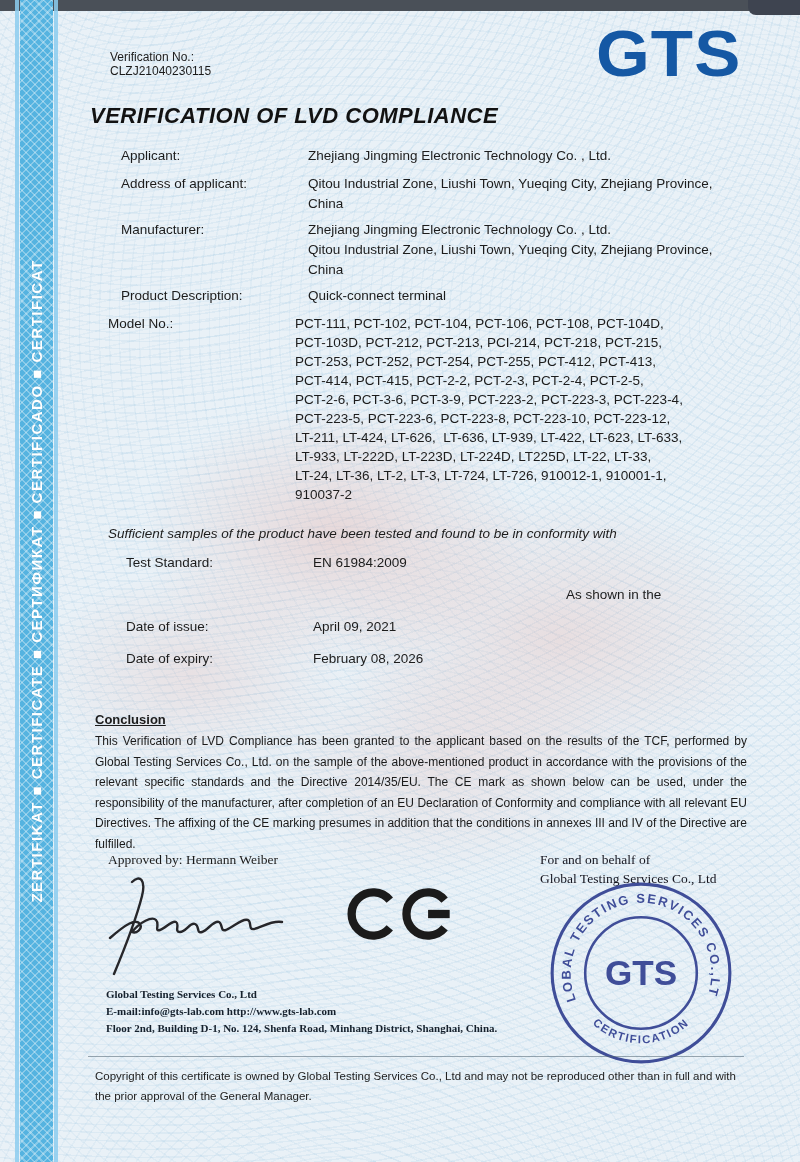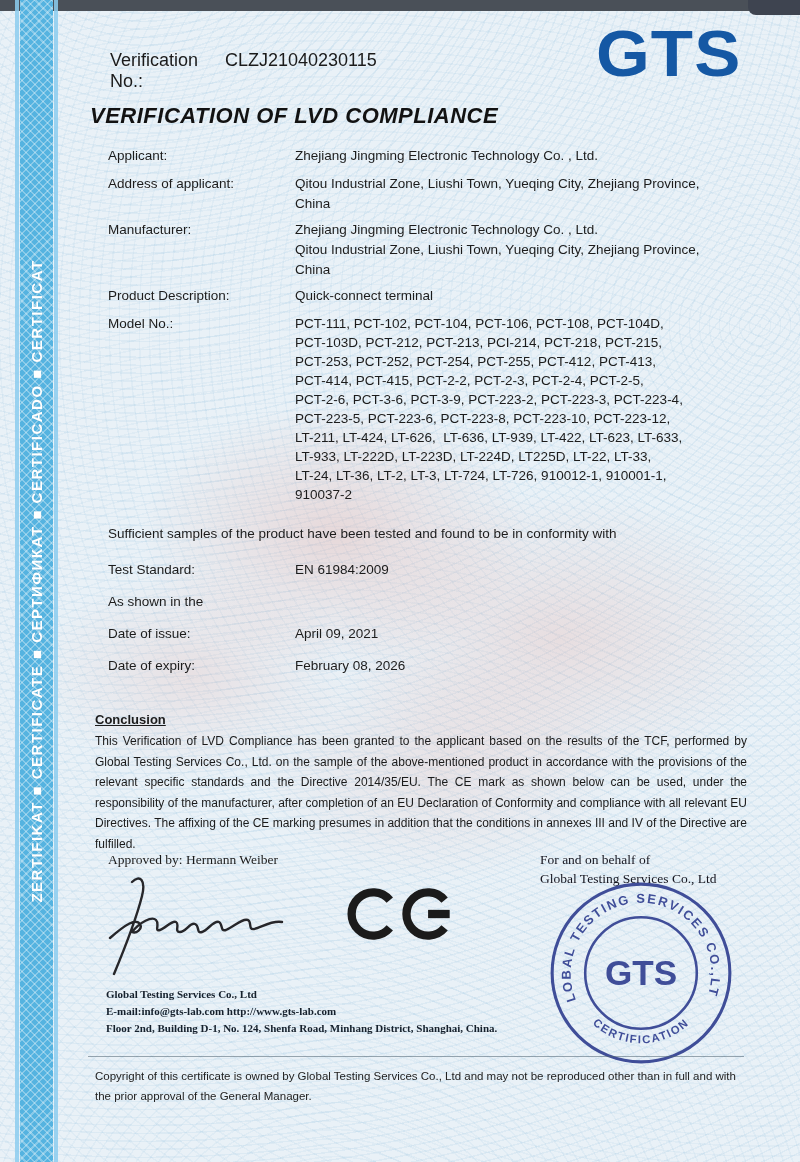--- a/index.html
+++ b/index.html
@@ -38,46 +38,46 @@
     background-color:#55b3e0;
     background-image:
       repeating-linear-gradient(45deg, rgba(255,255,255,0.30) 0 1.5px, transparent 1.5px 6px),
       repeating-linear-gradient(-45deg, rgba(255,255,255,0.30) 0 1.5px, transparent 1.5px 6px);
     display:flex;align-items:center;justify-content:center;
     color:#ffffff;font-weight:bold;font-size:15px;letter-spacing:1.5px;
     text-shadow:0 0 1px rgba(0,60,90,0.25);
     white-space:nowrap;
   }
 
-  .verif-row{left:110px;top:50px;display:flex;font-size:18px;color:#1b1b1b;}
+  .verif-row{left:110px;top:50px;display:flex;font-size:12px;color:#1b1b1b;flex-direction:column;}
   .verif-row .lbl{width:115px;}
   .verif-row .val{font-weight:normal;}
 
   .gts-logo{
     left:596px;top:22px;font-size:64px;font-weight:900;color:#1558a4;
     letter-spacing:1px;transform:scaleX(1.08);transform-origin:left top;
     font-family:"Liberation Sans", sans-serif;line-height:1;
   }
 
   .title{
     left:90px;top:103px;width:640px;text-align:left;
     font-size:22px;font-weight:bold;font-style:italic;color:#121212;letter-spacing:0.5px;
   }
 
   .fields{left:108px;top:146px;width:640px;font-size:13.5px;color:#1c1c1c;line-height:20px;}
-  .row{display:flex;}
+  .row{display:flex;justify-content:flex-end;}
   .row .lbl{width:187px;flex:none;}
   .row .val{flex:1;max-width:440px;}
   .row .val.wide{max-width:470px;}
   .mb8{margin-bottom:8px;} .mb6{margin-bottom:6px;}
   .model-line{line-height:19px;white-space:pre-wrap;}
 
   .statements{left:108px;top:524px;width:645px;font-size:13.5px;color:#1c1c1c;line-height:20px;}
   .statements .row{margin-bottom:12px;}
-  .full-line{margin-bottom:16px;}
+  .full-line{margin-bottom:9px;font-style:italic;}
 
   .conclusion{left:95px;top:712px;width:652px;color:#1b1b1b;}
   .conclusion .head{font-size:13px;font-weight:bold;text-decoration:underline;margin-bottom:4px;}
   .conclusion .body{font-size:12px;line-height:20.5px;text-align:justify;}
 
   .approved{left:108px;top:852px;font-family:"Liberation Serif", serif;font-size:13.5px;color:#1a1a1a;}
   .signature{left:96px;top:872px;}
   .ce-mark{left:345px;top:884px;}
 
   .behalf{left:540px;top:850px;font-family:"Liberation Serif", serif;font-size:13.5px;color:#15151f;line-height:19px;}

